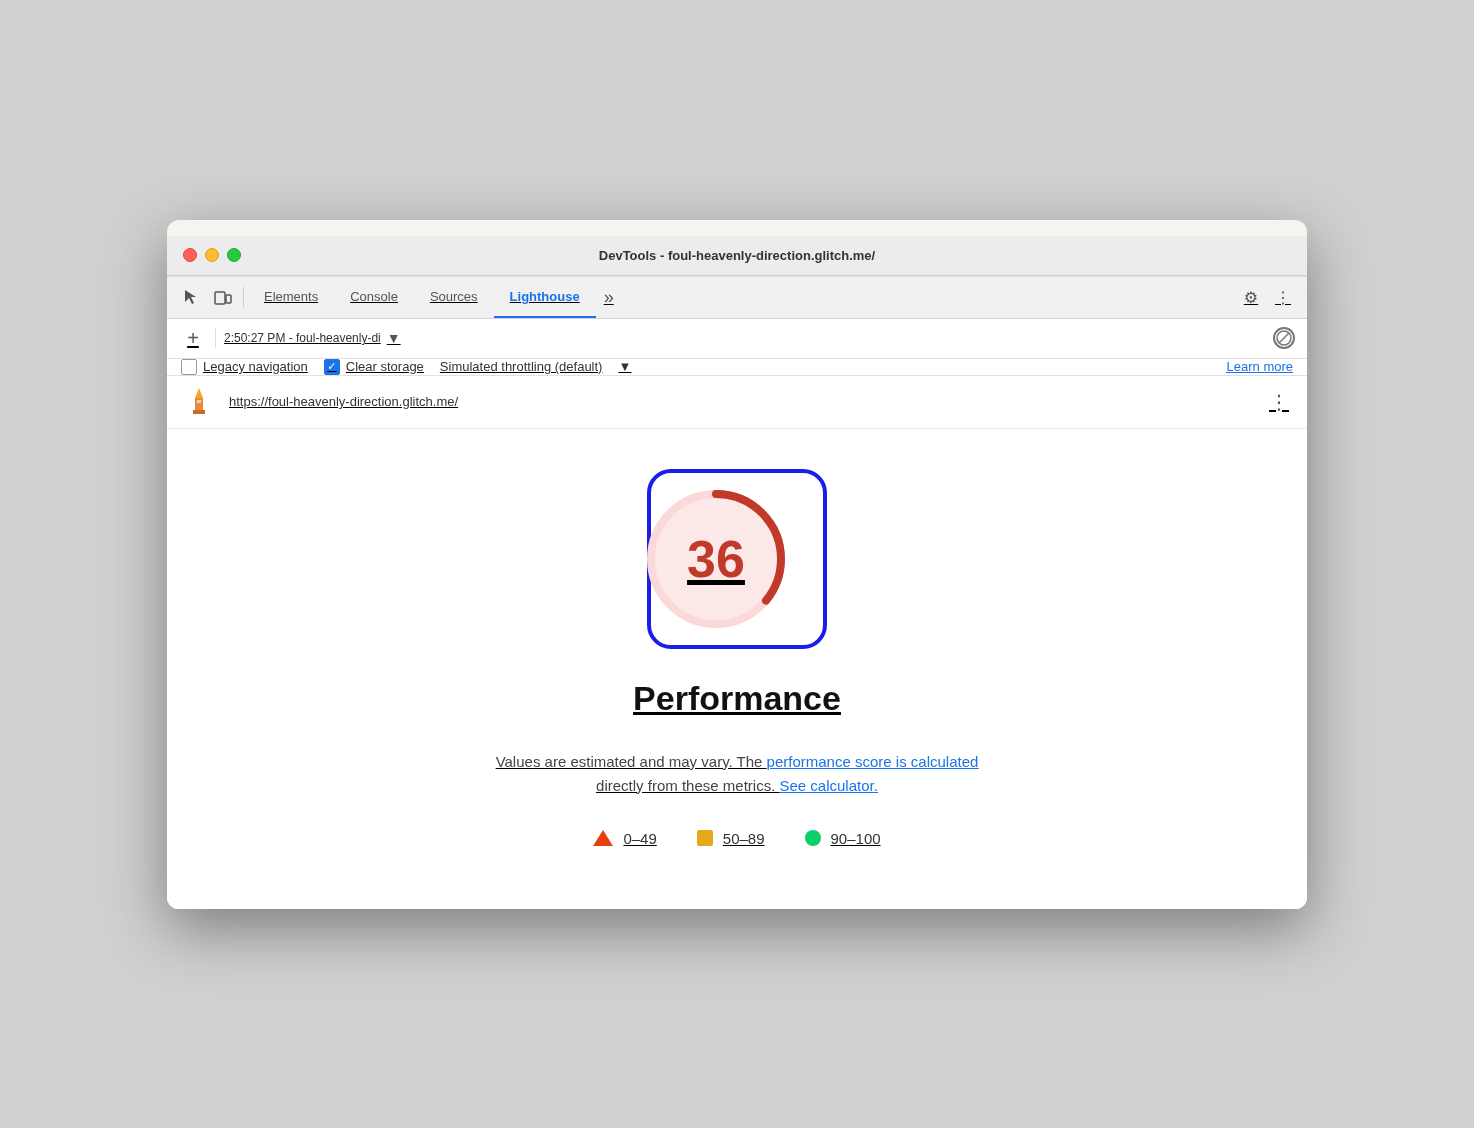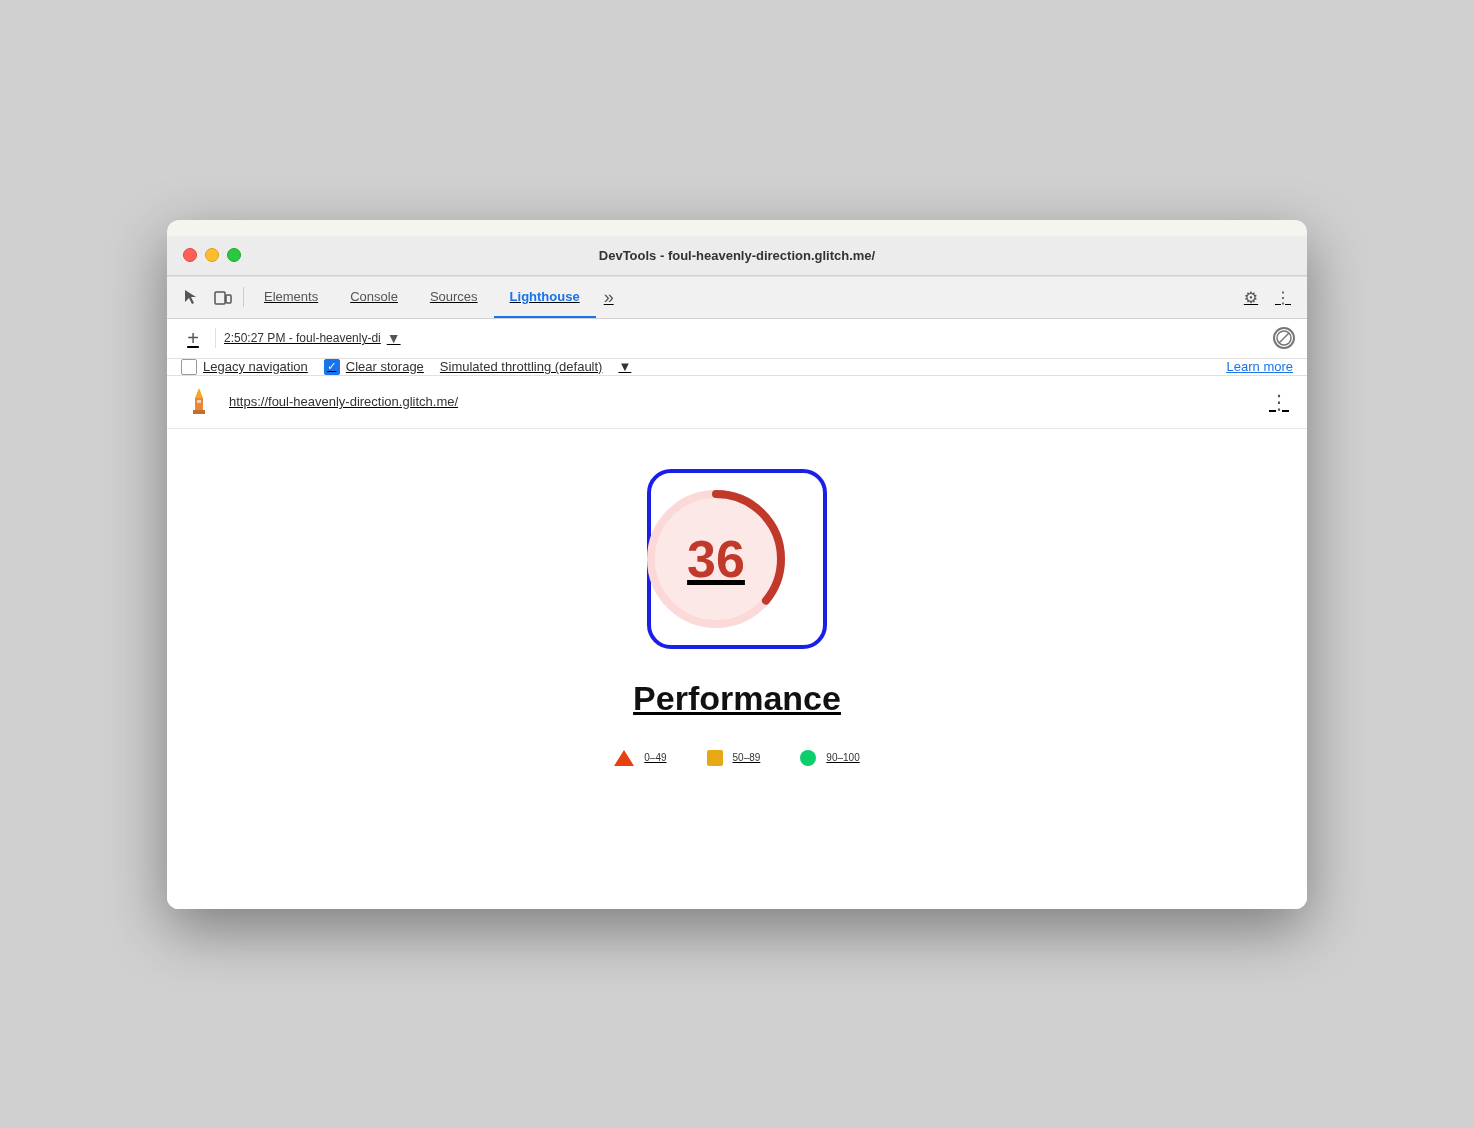--- a/index.html
+++ b/index.html
@@ -355,21 +355,21 @@
       color: #1a73e8;
       text-decoration: underline;
       cursor: pointer;
     }
 
     
     .legend {
       display: flex;
       align-items: center;
       gap: 40px;
-      font-size: 10px;
+      font-size: 15px;
       color: #333;
     }
 
     .legend-item {
       display: flex;
       align-items: center;
       gap: 10px;
     }
 
     .legend-icon-triangle {
@@ -501,20 +501,25 @@
           <svg class="score-arc" viewBox="0 0 150 150">
             <circle cx="75" cy="75" r="65" fill="none" stroke="#fcd9d9" stroke-width="8"></circle>
             <circle cx="75" cy="75" r="65" fill="none" stroke="#c0392b" stroke-width="8" stroke-dasharray="409" stroke-dashoffset="262" stroke-linecap="round" transform="rotate(-90 75 75)"></circle>
           </svg>
           <span class="score-number">36</span>
         </div>
       </div>
 
       <div class="perf-title">Performance</div>
 
+      <div class="perf-description">
+        <span>Values are estimated and may vary. The </span><a class="perf-link" href="#">performance score is calculated</a>
+        <br>
+        <span> directly from these metrics. </span><a class="perf-link" href="#">See calculator.</a>
+      </div>
 
       <div class="legend">
         <div class="legend-item">
           <div class="legend-icon-triangle"></div>
           <span>0–49</span>
         </div>
         <div class="legend-item">
           <div class="legend-icon-square"></div>
           <span>50–89</span>
         </div>

